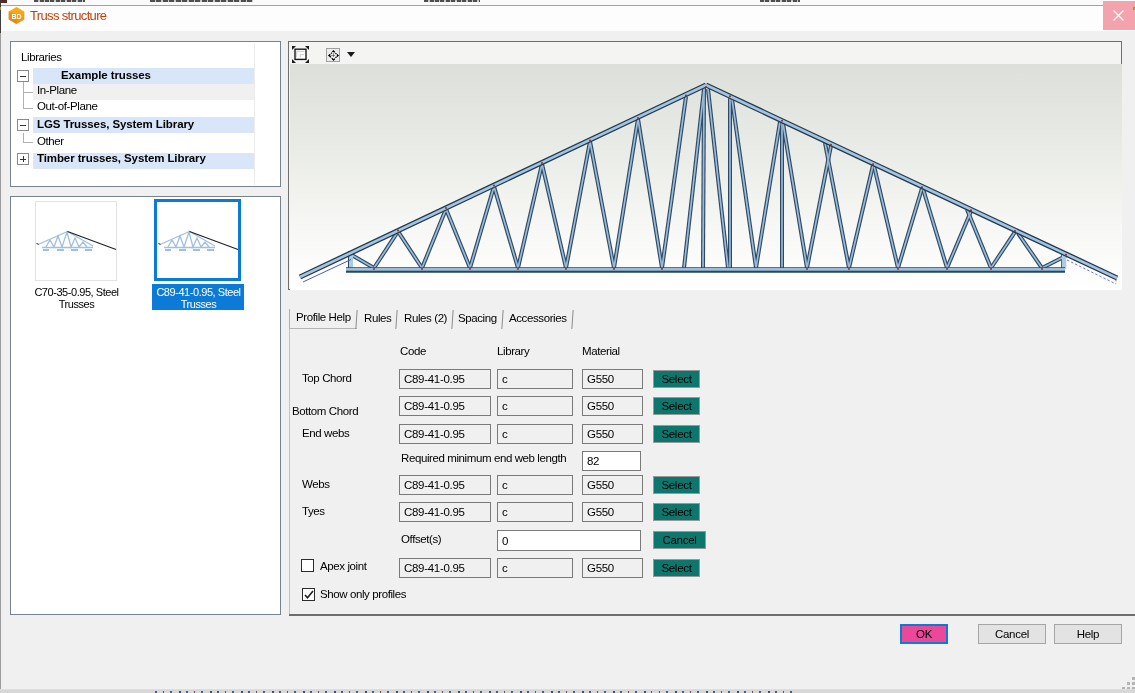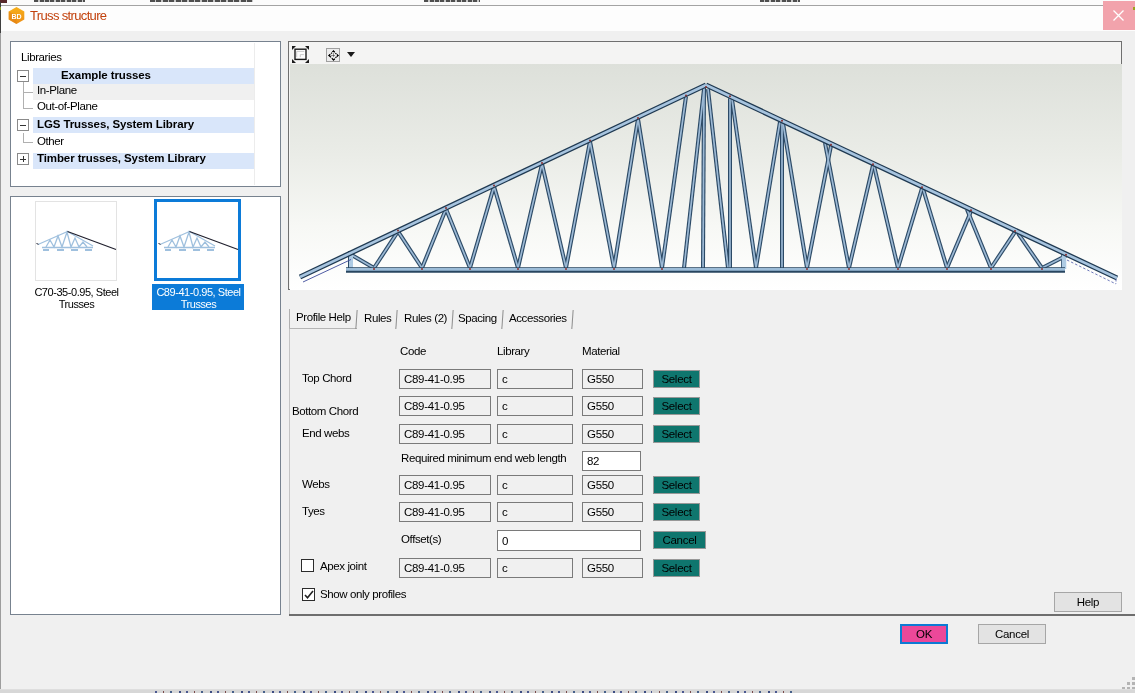--- a/index.html
+++ b/index.html
@@ -307,21 +307,21 @@
 <svg class="abs" style="left:304px;top:590px;" width="10" height="10" viewBox="0 0 10 10">
   <path d="M1 5 L3.5 7.8 L9 1" stroke="#222" stroke-width="1.6" fill="none"></path>
 </svg>
 <div class="lbl" style="left:320px;top:588px;">Show only profiles</div>
 
 <div class="abs" style="left:289px;top:329px;width:1px;height:286px;background:#c4c4c4;"></div>
 <div class="abs" style="left:289px;top:614px;width:846px;height:2px;background:#6e6e6e;"></div>
 
 <div class="btn" style="left:900px;top:624px;width:48px;height:20px;border:2px solid #0d7ad4;background:#ec4899;">OK</div>
 <div class="btn" style="left:978px;top:624px;width:68px;height:20px;border:1px solid #a6a6a6;background:#e3e3e3;text-align:center;">Cancel</div>
-<div class="btn" style="left:1054px;top:592px;width:68px;height:20px;border:1px solid #a6a6a6;background:#e3e3e3;">Help</div>
+<div class="btn" style="left:1054px;top:624px;width:68px;height:20px;border:1px solid #a6a6a6;background:#e3e3e3;">Help</div>
 
 <div class="abs" style="left:1122px;top:687px;width:2.5px;height:2.5px;background:#b4b4b4;"></div>
 <div class="abs" style="left:1127px;top:687px;width:2.5px;height:2.5px;background:#b4b4b4;"></div>
 <div class="abs" style="left:1132px;top:687px;width:2.5px;height:2.5px;background:#b4b4b4;"></div>
 <div class="abs" style="left:1127px;top:682px;width:2.5px;height:2.5px;background:#b4b4b4;"></div>
 <div class="abs" style="left:1132px;top:682px;width:2.5px;height:2.5px;background:#b4b4b4;"></div>
 <div class="abs" style="left:1132px;top:677px;width:2.5px;height:2.5px;background:#b4b4b4;"></div>
 
 <div class="abs" style="left:0;top:689px;width:1135px;height:1px;background:#dedede;"></div>
 <div class="abs" style="left:0;top:690px;width:1135px;height:3px;background:#d7d7d7;"></div>

